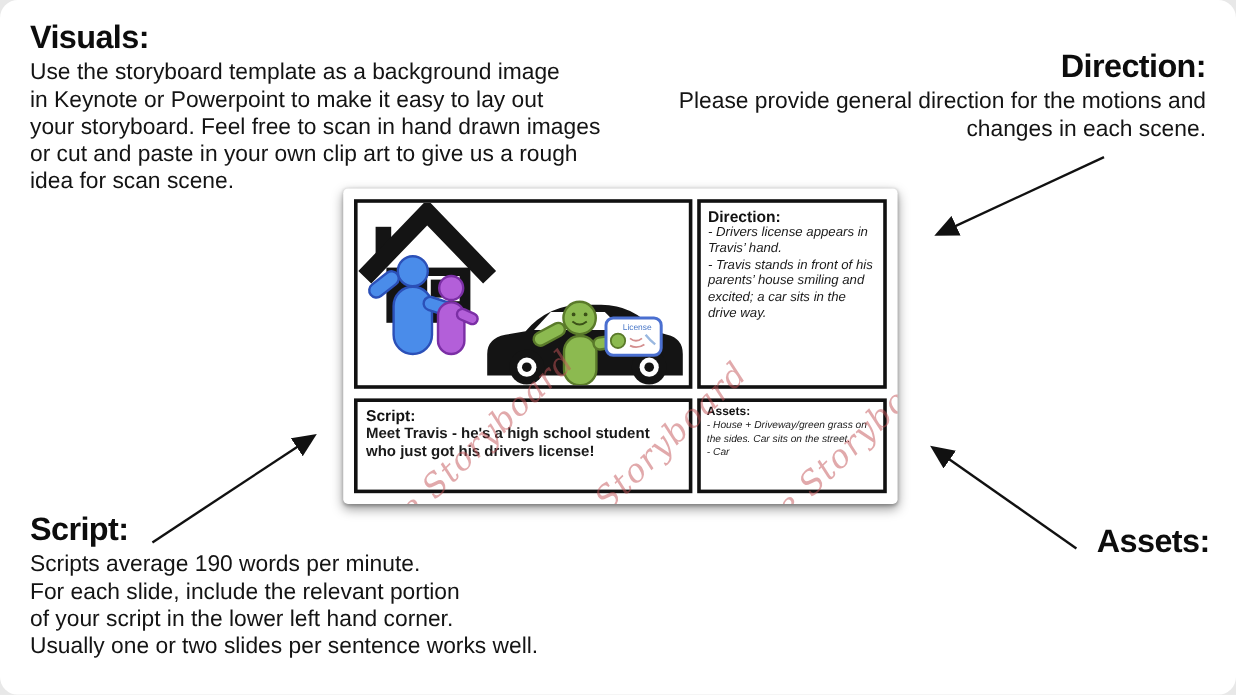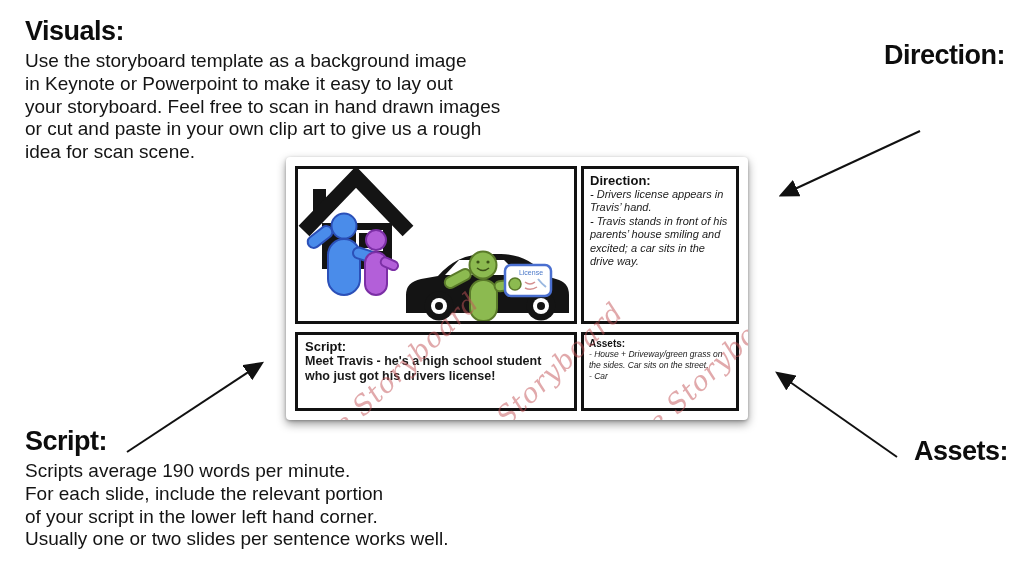--- a/index.html
+++ b/index.html
@@ -1,20 +1,20 @@
 <!DOCTYPE html>
 <html><head>
 <meta charset="utf-8">
 <style>
   * { margin:0; padding:0; box-sizing:border-box; }
   html,body { background:#e8e8e8; }
   #page {
     position:relative; width:1030px; height:579px;
     background:#ffffff; overflow:hidden;
-    font-family:"Liberation Sans", sans-serif; color:#111;
+    font-family:"Liberation Sans", sans-serif; color:#111;border-radius:15px;
   }
   .annot { position:absolute; }
   .annot h2 {
     font-size:27px; font-weight:bold; letter-spacing:-0.5px;
     margin-bottom:3px; color:#0d0d0d;
   }
   .annot .body {
     font-size:19px; line-height:1.2; white-space:pre-line; color:#141414;
   }
   #visuals-block { left:25px; top:16px; width:480px; text-align:left; }
@@ -64,20 +64,22 @@
     <h2>Visuals:</h2>
     <div class="body">Use the storyboard template as a background image
 in Keynote or Powerpoint to make it easy to lay out
 your storyboard. Feel free to scan in hand drawn images
 or cut and paste in your own clip art to give us a rough
 idea for scan scene.</div>
   </div>
 
   <div class="annot" id="direction-block">
     <h2>Direction:</h2>
+    <div class="body">Please provide general direction for the motions and
+changes in each scene.</div>
   </div>
 
   <div class="annot" id="script-block">
     <h2>Script:</h2>
     <div class="body">Scripts average 190 words per minute.
 For each slide, include the relevant portion
 of your script in the lower left hand corner.
 Usually one or two slides per sentence works well.</div>
   </div>
 

